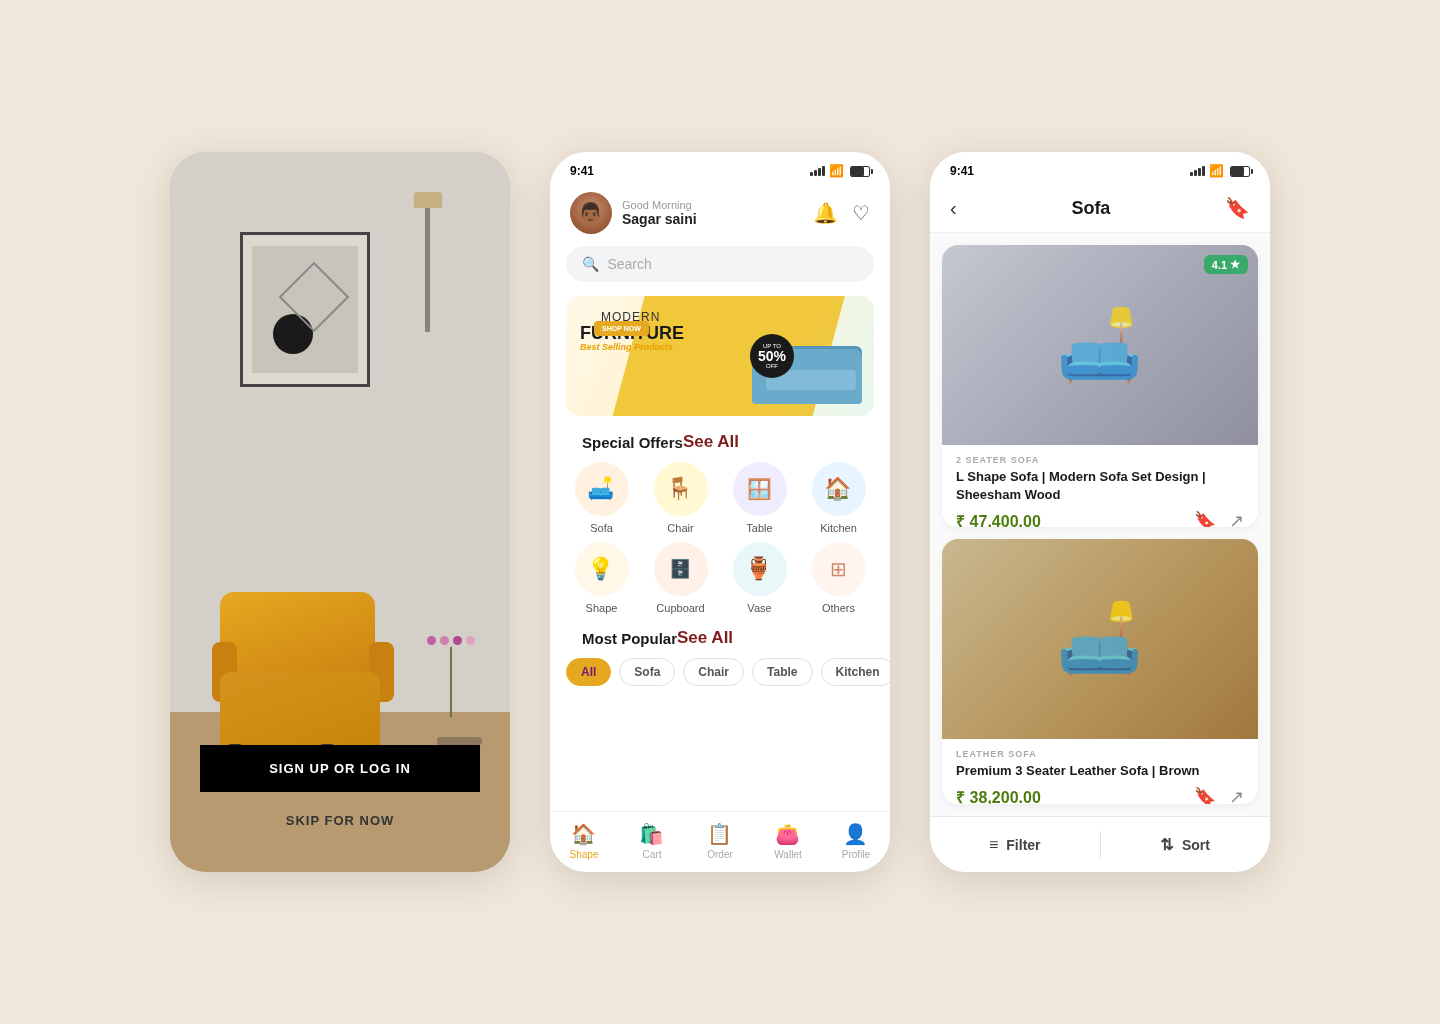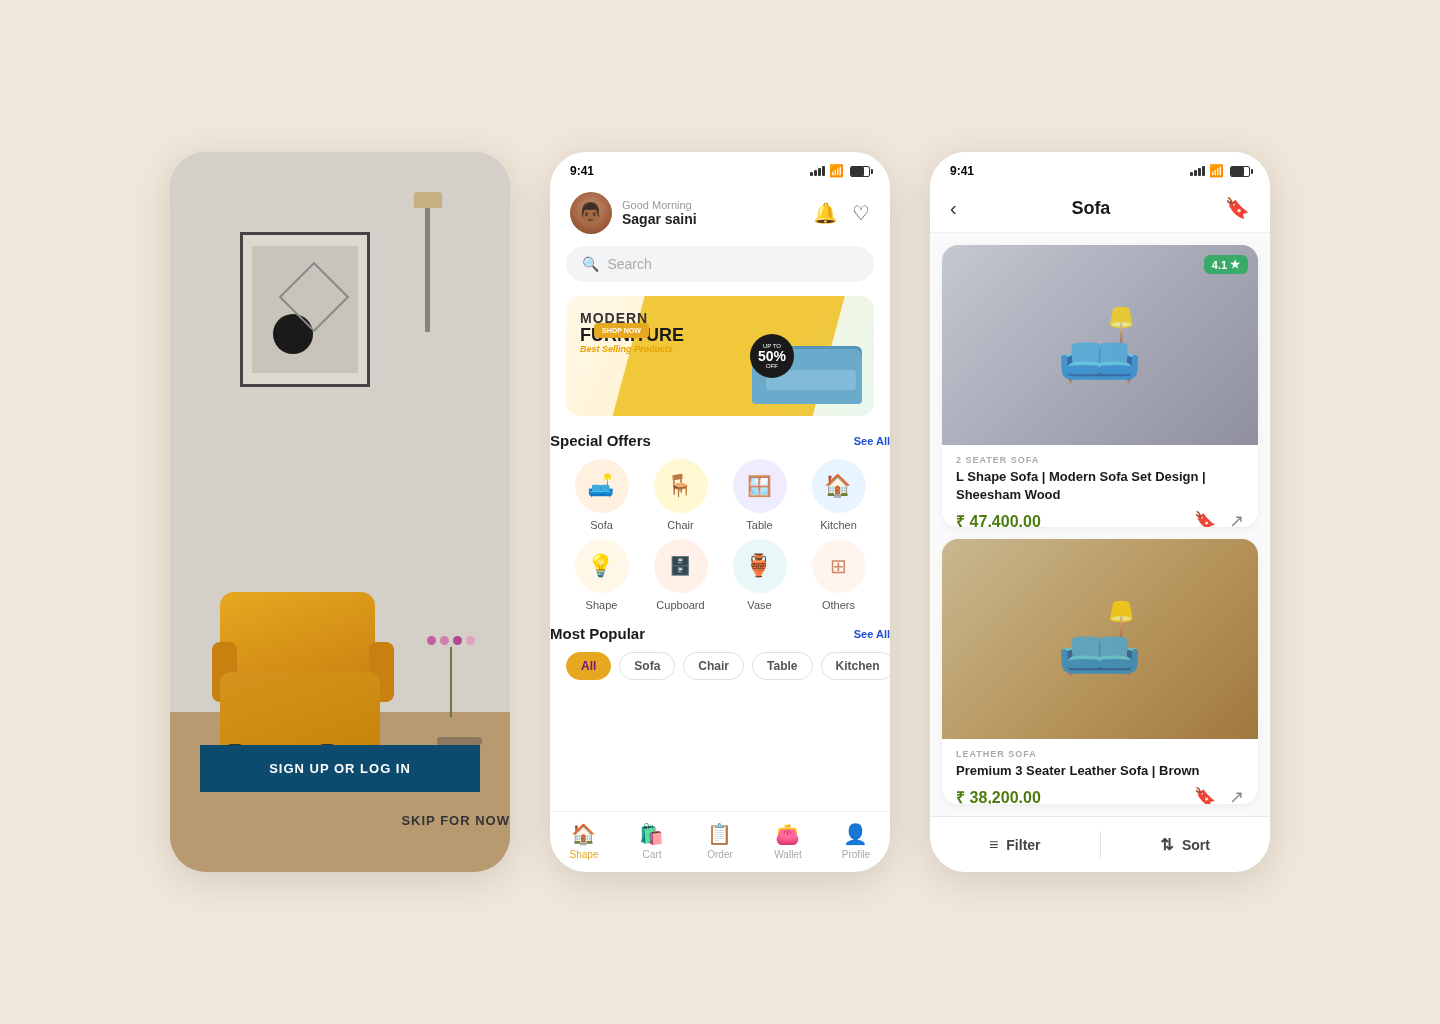--- a/index.html
+++ b/index.html
@@ -36,36 +36,36 @@
       align-items: center;
       justify-content: flex-end;
       padding-bottom: 40px;
       overflow: hidden;
     }
     .signup-btn {
       position: absolute;
       bottom: 80px;
       left: 30px;
       right: 30px;
-      background: #0c4a6e;
+      background: #000000;
       color: white;
       font-weight: 700;
       font-size: 13px;
       letter-spacing: 1px;
       border: none;
       border-radius: 0;
       padding: 16px;
       text-align: center;
       cursor: pointer;
     }
     .skip-btn {
       position: absolute;
       bottom: 44px;
       left: 0; right: 0;
-      text-align: right;
+      text-align: center;
       font-weight: 600;
       font-size: 13px;
       color: #333;
       letter-spacing: 1px;
       cursor: pointer;
     }
 
     
     .screen2 {
       width: 340px;
@@ -144,21 +144,21 @@
       background: #f0c020;
       transform: skewX(-15deg);
       opacity: 0.85;
     }
     .banner-text {
       position: absolute;
       left: 14px;
       top: 14px;
       z-index: 2;
     }
-    .banner-modern { font-size: 14px; font-weight: 700; color: #333; letter-spacing: 1px; }
+    .banner-modern { font-size: 12px; font-weight: 400; color: #333; letter-spacing: 1px; margin-left: 21px; }
     .banner-furniture { font-size: 18px; font-weight: 900; color: #1a1a1a; line-height: 1; }
     .banner-subtitle { font-size: 9px; color: #e8a000; font-style: italic; font-weight: 600; }
     .banner-badge {
       position: absolute;
       right: 80px;
       top: 50%;
       transform: translateY(-50%);
       width: 44px; height: 44px;
       background: #1a1a1a;
       border-radius: 50%;
@@ -199,25 +199,25 @@
       position: absolute;
       bottom: 26px;
       right: 10px;
       width: 90px;
       height: 20px;
       background: #82bbd8;
       border-radius: 4px;
     }
 
     .section-header {
-      display: flex; justify-content: space-between; align-items: center;
-      padding: 0 0 10px;
+      display: flex; justify-content: flex-start; align-items: center;
+      padding: 0 32px 10px;
     }
     .section-title { font-size: 15px; font-weight: 800; color: #1a1a1a; }
-    .see-all { font-size: 11px; color: #1d4ed8; font-weight: 600; cursor: pointer; }
+    .see-all { font-size: 17px; color: #7f1d1d; font-weight: 600; cursor: pointer; }
 
     .categories-grid {
       display: grid;
       grid-template-columns: repeat(4, 1fr);
       gap: 8px;
       padding: 0 16px 14px;
     }
     .cat-item {
       display: flex; flex-direction: column; align-items: center; gap: 6px;
       cursor: pointer;

